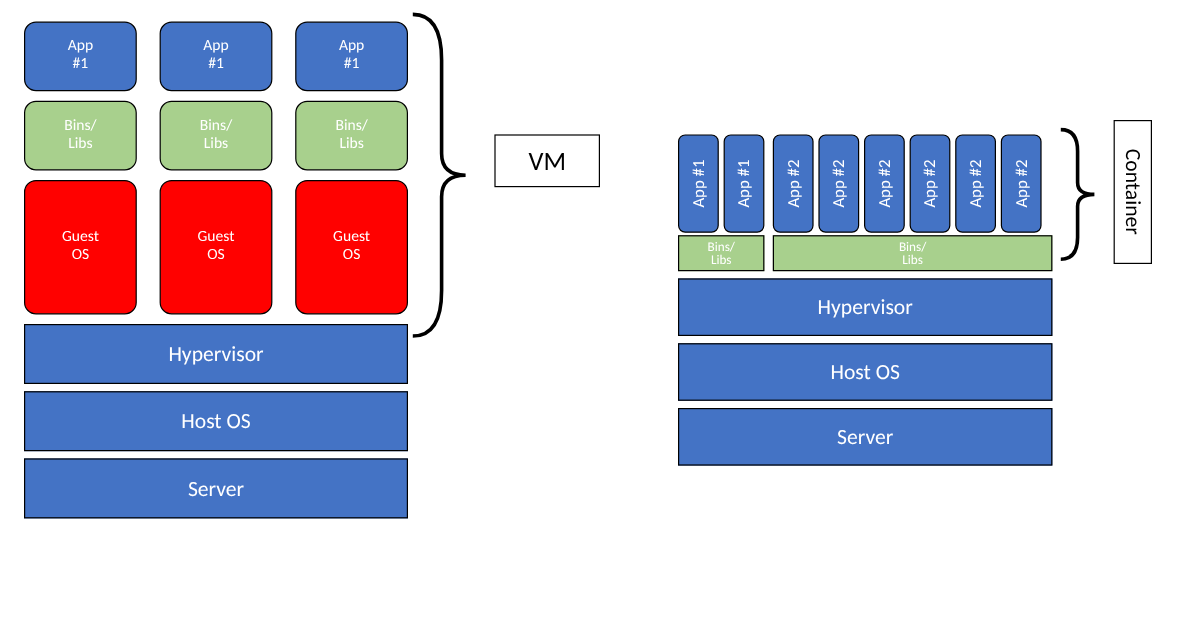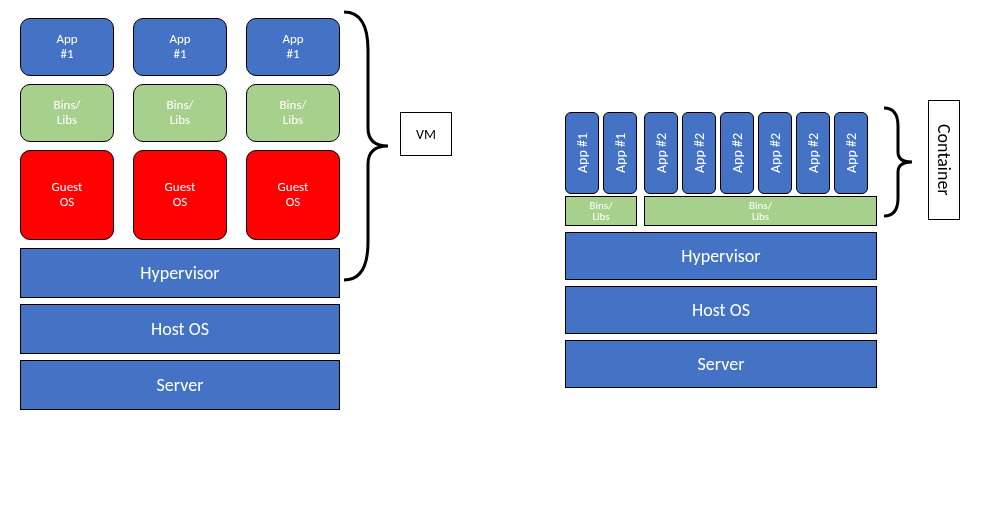--- a/index.html
+++ b/index.html
@@ -37,47 +37,47 @@
     display: flex;
     align-items: center;
     justify-content: center;
     text-align: center;
     font-size: 13px;
     line-height: 1.15;
     white-space: pre-line;
   }
   .app   { background:#4473c5; height:58px; }
   .bins  { background:#a8d08d; height:58px; }
-  .guest { background:#ff0100; height:90px; }
+  .guest { background:#ff0100; height:112px; }
   .vm-base {
     display:flex;
     flex-direction:column;
     gap:6px;
     margin-top:8px;
   }
   .base  { background:#4473c5; height:50px; width:100%; border-radius:0; border:1.5px solid #000; color:#fff;
            display:flex; align-items:center; justify-content:center; font-size:18px;}
 
   
   .vm-brace {
     position:absolute;
     left: 342px;
     top: 10px;
     width: 48px;
     height: 272px;
   }
   .vm-label-box {
     position:absolute;
-    left: 400px;
+    left: 412px;
     top: 112px;
-    width: 52px;
+    width: 88px;
     height: 44px;
     border:1.5px solid #000;
     display:flex; align-items:center; justify-content:center;
-    font-size:14px; color:#000; background:#fff;
+    font-size:22px; color:#000; background:#fff;
   }
 
   
   .ct-stack {
     position:absolute;
     left: 565px;
     top: 112px;
     width: 312px;
   }
   .ct-apps {

